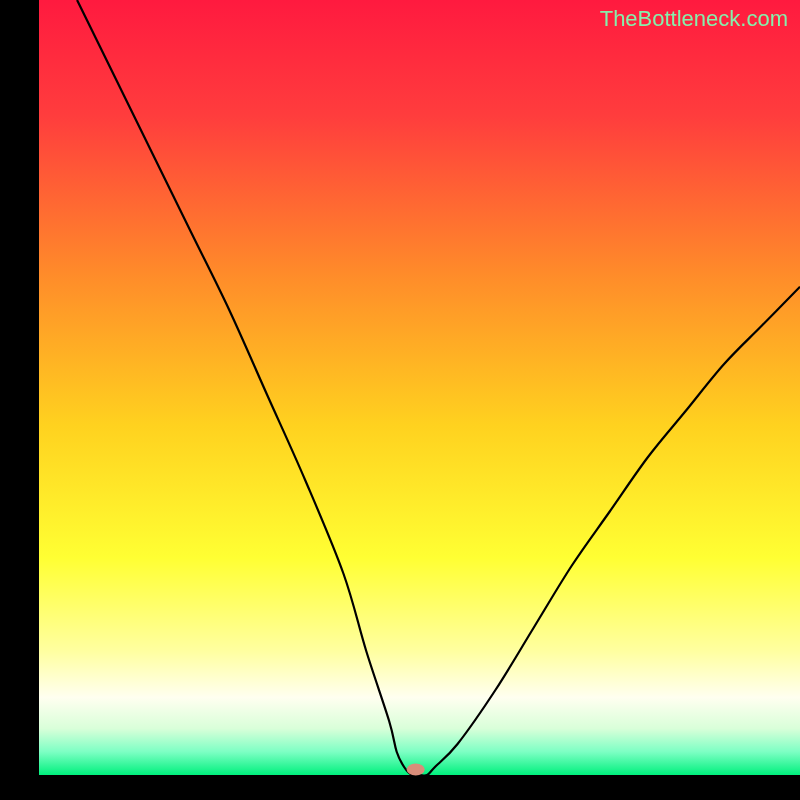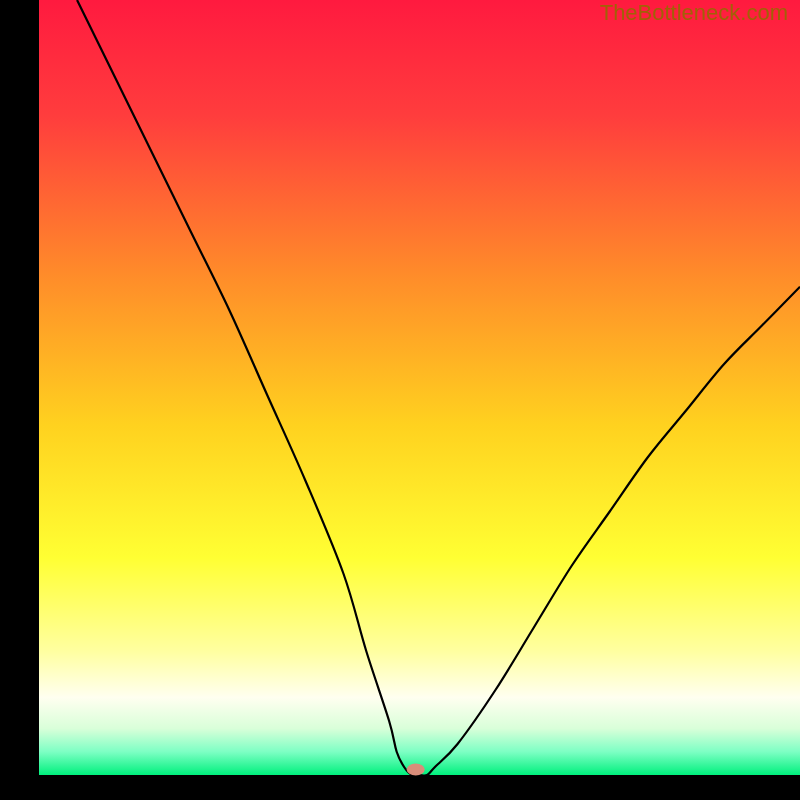--- a/index.html
+++ b/index.html
@@ -13,23 +13,23 @@
   }
   .chart-container {
     position: absolute;
     top: 0;
     left: 0;
     width: 800px;
     height: 800px;
   }
   .watermark {
     position: absolute;
-    top: 0;
+    top: 6px;
     right: 12px;
-    color: #a16207;
+    color: #86efac;
     font-size: 22px;
     font-weight: 500;
     z-index: 10;
     font-family: Arial, sans-serif;
   }
   svg {
     display: block;
   }
 </style>
 </head>

